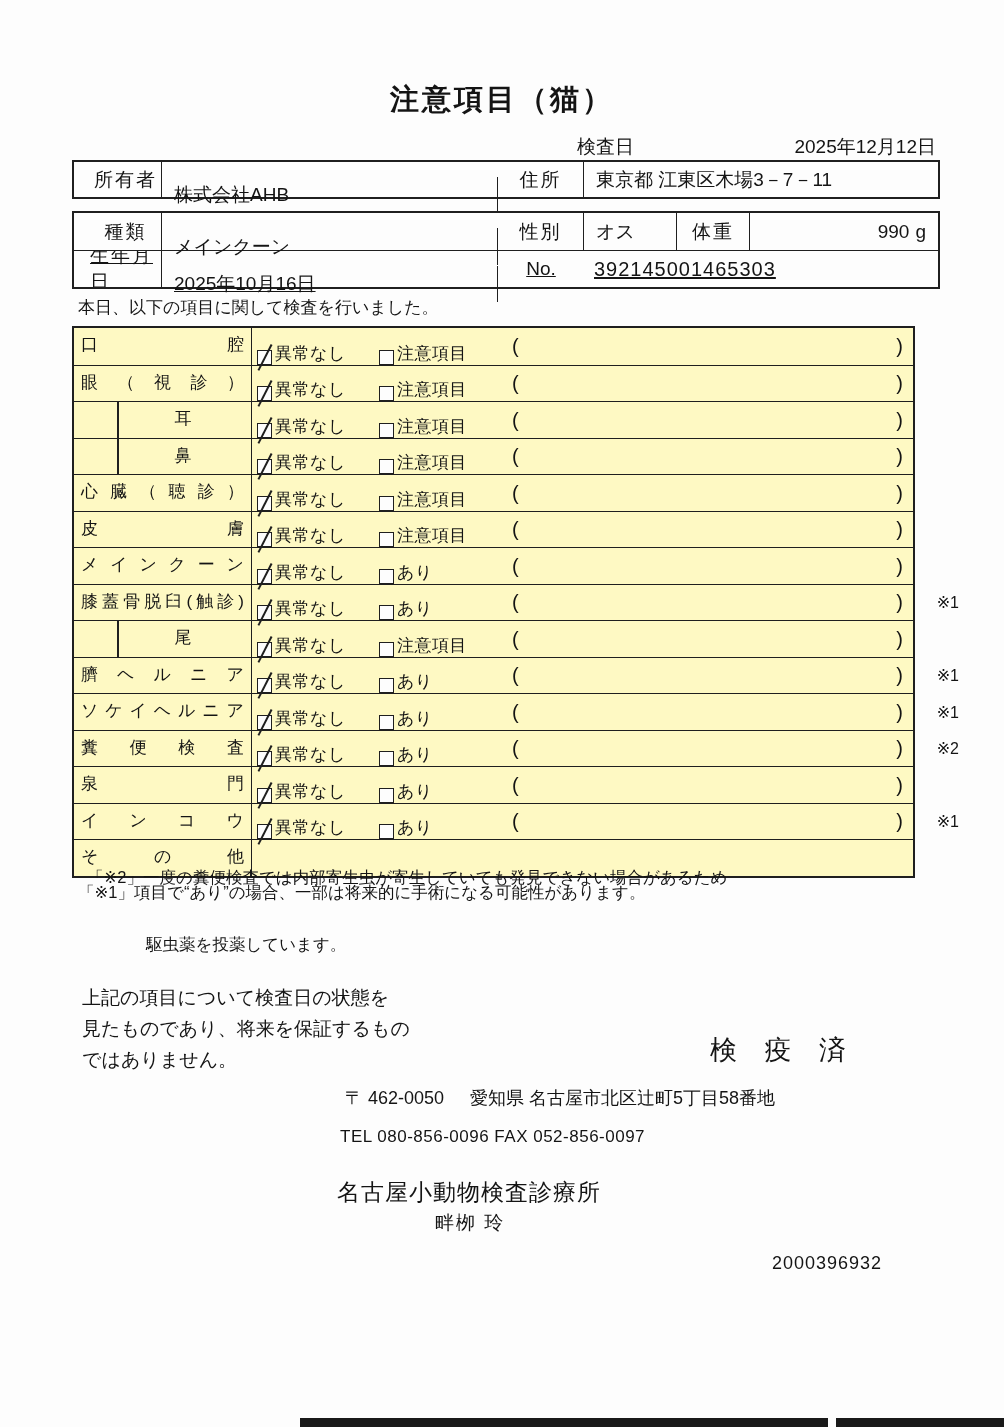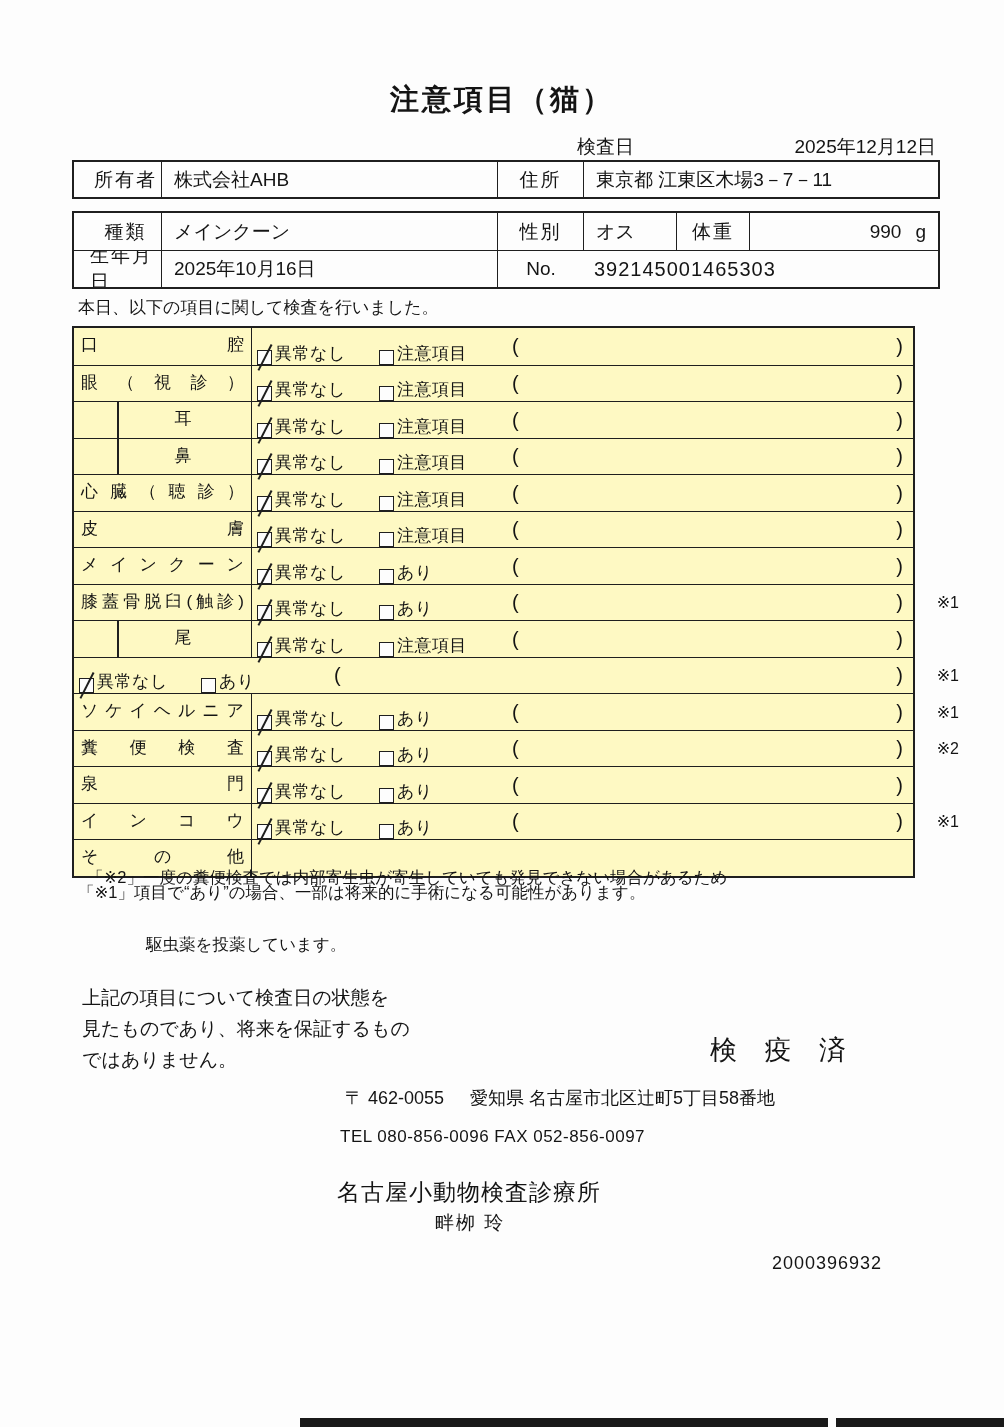--- a/index.html
+++ b/index.html
@@ -10,31 +10,31 @@
 
   .title { position:absolute; top:80px; left:0; width:100%; text-align:center;
            font-size:29px; font-weight:bold; letter-spacing:3px; }
 
   .date-row { position:absolute; top:134px; left:72px; width:868px; height:24px; font-size:19px; }
   .date-label { position:absolute; left:505px; top:0; }
   .date-value { position:absolute; right:4px; top:0; }
 
   .tbl { position:absolute; left:72px; width:868px; border:2px solid #1f1f1f; background:#fdfdfd; }
   .trow { display:flex; height:37px; }
-  .trow + .trow { border-top:1.7px solid #1f1f1f; }
+  .trow + .trow { border-top:1.7px solid #1f1f1f;text-decoration:underline; }
   .cell { display:flex; align-items:center; font-size:19px; height:100%; overflow:hidden; }
   .cell.rb { border-right:1.7px solid #1f1f1f; }
   .cell.lab { justify-content:center; letter-spacing:2px; }
   .cell.val { padding-left:12px; }
-  .w100 { width:88px;padding-left:16px; } .w336 { width:336px; } .w86 { width:86px; } .w93 { width:93px; } .w73 { width:73px; }
+  .w100 { width:88px;padding-left:16px; } .w336 { width:336px;margin-top:15px; } .w86 { width:86px; } .w93 { width:93px; } .w73 { width:73px; }
   .grow { flex:1; }
   .t1 { top:160px; height:39px; }
   .t1 .trow { height:35px; }
   .t2 { top:211px; height:78px; }
-  .weight-cell { justify-content:flex-end; padding-right:12px; gap:14px; }
+  .weight-cell { justify-content:flex-end; padding-right:12px; gap:6px; }
   .no-cell { justify-content:center; font-size:19px; }
   .no-value { padding-left:10px; font-size:20px; letter-spacing:1px; }
 
   .intro { position:absolute; top:296px; left:78px; font-size:17px; }
 
   .checklist { position:absolute; top:326px; left:72px; width:843px;
                border:2px solid #1f1f1f; background:#fef9c3; }
   .check-row { display:flex; height:36.5px; position:relative; }
   .check-row + .check-row { border-top:1.6px solid #1f1f1f; }
   .label-cell { width:178px; height:100%; border-right:1.6px solid #1f1f1f;
@@ -278,20 +278,21 @@
             <span class="cb"></span>
               <span class="opt-label">注意項目</span>
           </span>
           <span class="paren paren-open">(</span>
           <span class="paren paren-close">)</span>
         </div>
         <span class="note"></span>
       </div>
     </div>
       <div class="check-row">
+      <div class="label-cell justify"><span>臍ヘルニア</span></div>
       <div class="opts-cell">
         <div class="opts-inner">
           <span class="opt opt1">
             <span class="cb checked"></span>
               <span class="opt-label">異常なし</span>
           </span>
           <span class="opt opt2">
             <span class="cb"></span>
               <span class="opt-label">あり</span>
           </span>
@@ -385,21 +386,21 @@
   <p class="fn fn1">「※1」項目で“あり”の場合、一部は将来的に手術になる可能性があります。</p>
   <p class="fn fn2a">「※2」一度の糞便検査では内部寄生虫が寄生していても発見できない場合があるため</p>
   <p class="fn fn2b">駆虫薬を投薬しています。</p>
 
   <p class="disclaimer">上記の項目について検査日の状態を
 見たものであり、将来を保証するもの
 ではありません。</p>
   <div class="stamp">検 疫 済</div>
 
   <div class="addr-line">
-    <span class="postal">〒 462-0055</span><span>愛知県 名古屋市北区辻町5丁目58番地</span>
+    <span class="postal">〒 462-0050</span><span>愛知県 名古屋市北区辻町5丁目58番地</span>
   </div>
   <div class="tel-line">TEL 080-856-0096   FAX 052-856-0097</div>
   <div class="clinic">名古屋小動物検査診療所</div>
   <div class="vet-name">畔栁  玲</div>
   <div class="serial">2000396932</div>
 
   <div class="scan-bar seg1"></div>
   <div class="scan-bar seg2"></div>
 
 </div>

